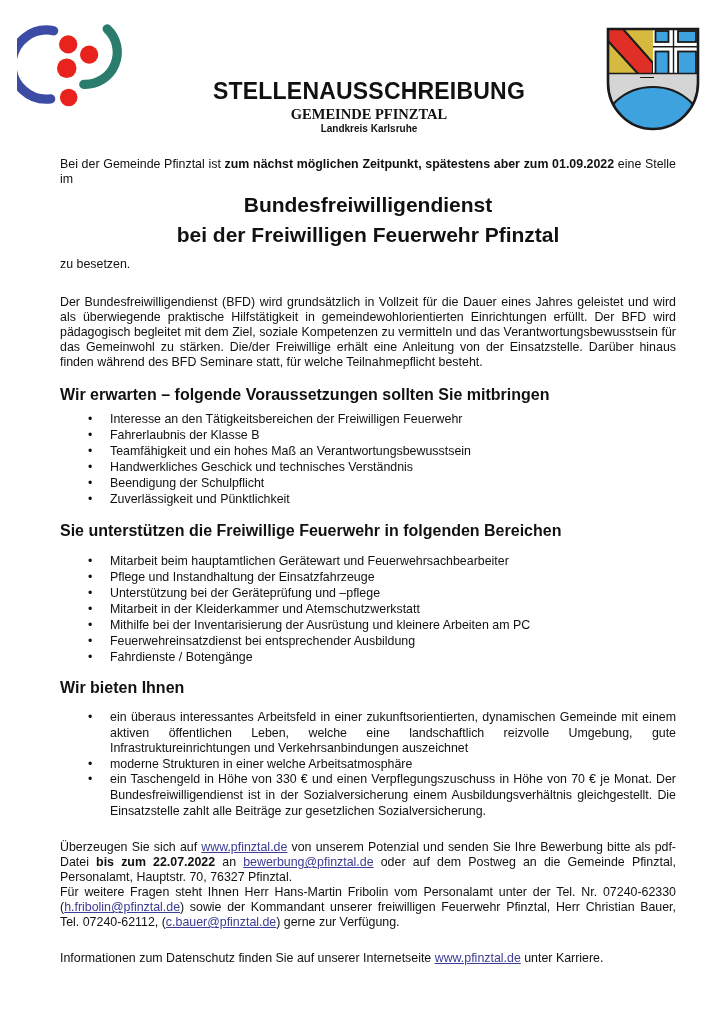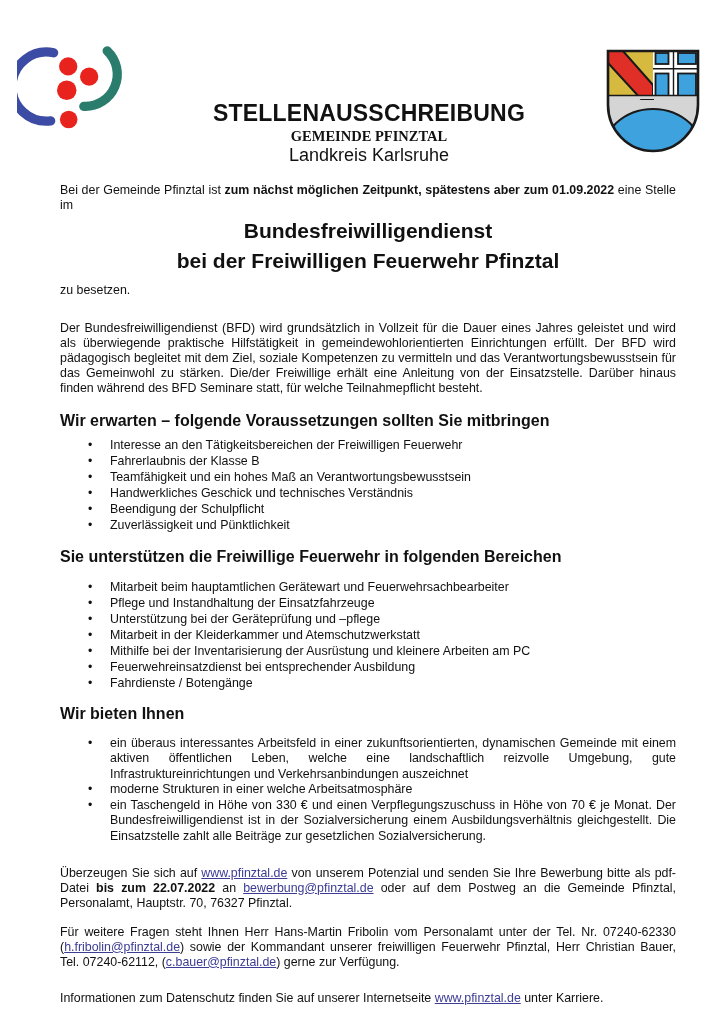--- a/index.html
+++ b/index.html
@@ -2,26 +2,26 @@
 <html><head>
 <meta charset="utf-8">
 <style>
   html,body { margin:0; padding:0; background:#fff; }
   .page {
     width:721px; height:1020px; background:#fff; overflow:hidden;
     font-family:"Liberation Sans", sans-serif; font-size:12.4px; color:#111;
     position:relative;
   }
   
-  .header { display:flex; align-items:flex-start; padding-top:44px; }
+  .header { display:flex; align-items:flex-start; padding-top:22px; }
   .logo-left { width:118px; height:112px; margin-left:17px; flex:none; }
   .title-block { flex:1; text-align:center; padding-top:57px; }
   .doc-title { font-size:23px; font-weight:bold; line-height:1.05; letter-spacing:0.2px; }
   .doc-org { font-size:14.5px; font-weight:bold; line-height:1.15; margin-top:3px;font-family:Liberation Serif, serif; }
-  .doc-district { font-size:18px; font-weight:normal; line-height:1.15; }
+  .doc-district { font-size:10px; font-weight:bold; line-height:1.15; }
   .coat { width:100px; height:118px; margin-right:18px; flex:none; }
   
   .main { margin:17px 45px 0 60px; line-height:15px; }
   p { margin:0; }
   .just { text-align:justify; }
   .b { font-weight:bold; }
   .link { color:#3c3c94; text-decoration:underline; cursor:pointer; }
   .pos-title { text-align:center; font-weight:bold; font-size:21px; line-height:18px; }
   .mt-pos1 { margin-top:9px; }
   .mt-pos2 { margin-top:12px; }
@@ -30,21 +30,21 @@
   .sec-h   { font-weight:bold; font-size:16px; }
   .sec-h1  { margin-top:17px; }
   .sec-h2  { margin-top:16px; }
   .sec-h3  { margin-top:15px; }
   ul.blist { margin:9px 0 0 0; padding:0 0 0 50px; list-style:none; }
   ul.blist li { position:relative; line-height:16px; }
   ul.blist li::before { content:"\2022"; position:absolute; left:-22px; top:0; }
   ul.blist.wide { margin-top:15px; }
   ul.blist.justlist li { text-align:justify; line-height:15.6px; }
   .app1 { margin-top:21px; }
-  .app2 { margin-top:14px; }
+  .app2 { }
   .app3 { margin-top:21px; }
 </style>
 </head>
 <body>
 
 <div class="page">
 
   <div class="header">
     <svg class="logo-left" viewBox="0 0 120 115" xmlns="http://www.w3.org/2000/svg">
       <path d="M 37,9 A 35.5,35.5 0 1 0 34,79" fill="none" stroke="#3c4ba3" stroke-width="9.5" stroke-linecap="round"></path>

